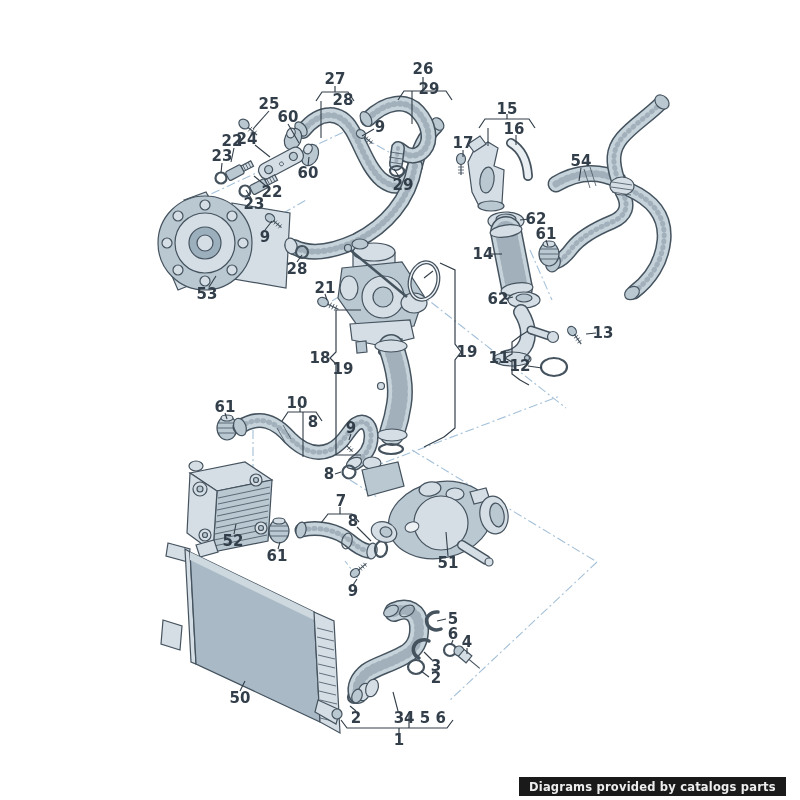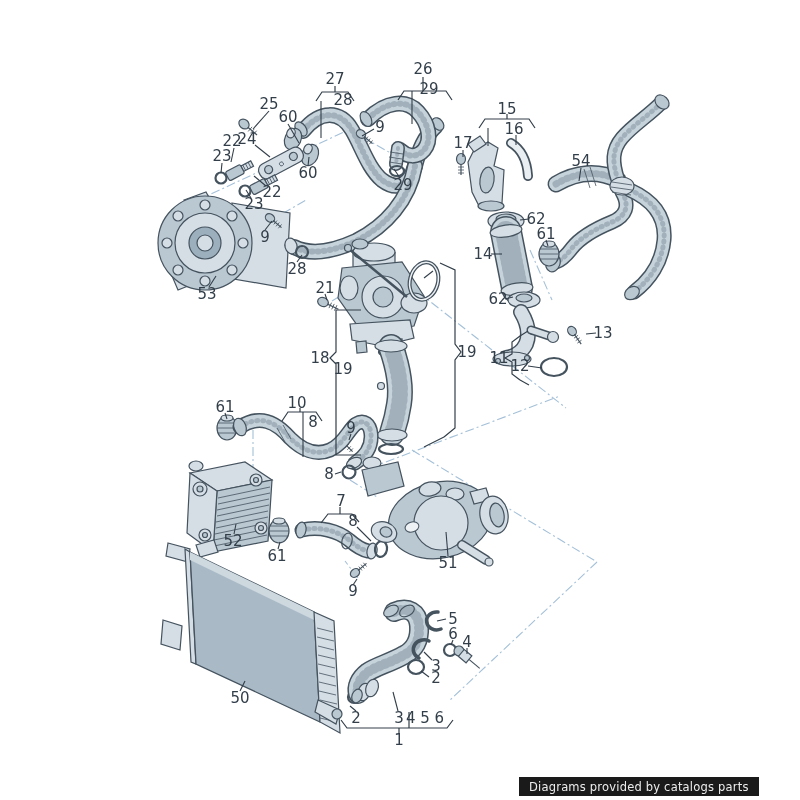--- a/index.html
+++ b/index.html
@@ -1,17 +1,17 @@
 <!DOCTYPE html>
 <html><head>
 <meta charset="utf-8">
 <style>
   html,body{margin:0;padding:0;background:#ffffff;width:800px;height:800px;overflow:hidden;
     font-family:"DejaVu Sans","Liberation Sans",sans-serif;}
-  #stage{position:relative;width:800px;height:651px;background:#fff;}
+  #stage{position:relative;width:800px;height:651px;background:#fff;font-weight:bold;}
   svg{position:absolute;left:0;top:0;}
   .pl{fill:#d5dee5;stroke:#45535f;stroke-width:1.2;}
   .pm{fill:#bac8d2;stroke:#45535f;stroke-width:1.2;}
   .pd{fill:#9cafbc;stroke:#45535f;stroke-width:1.2;}
   .oln{fill:none;stroke:#45535f;stroke-width:1.2;}
   .oring{fill:none;stroke:#45535f;stroke-width:2.2;}
   .thin{fill:none;stroke:#45535f;stroke-width:0.8;}
   #badge{position:absolute;left:519px;top:777px;height:19px;display:flex;align-items:center;
     background:#1a1a1a;color:#ededed;font-size:11.5px;padding:0 10px;letter-spacing:.2px;}
 </style>

